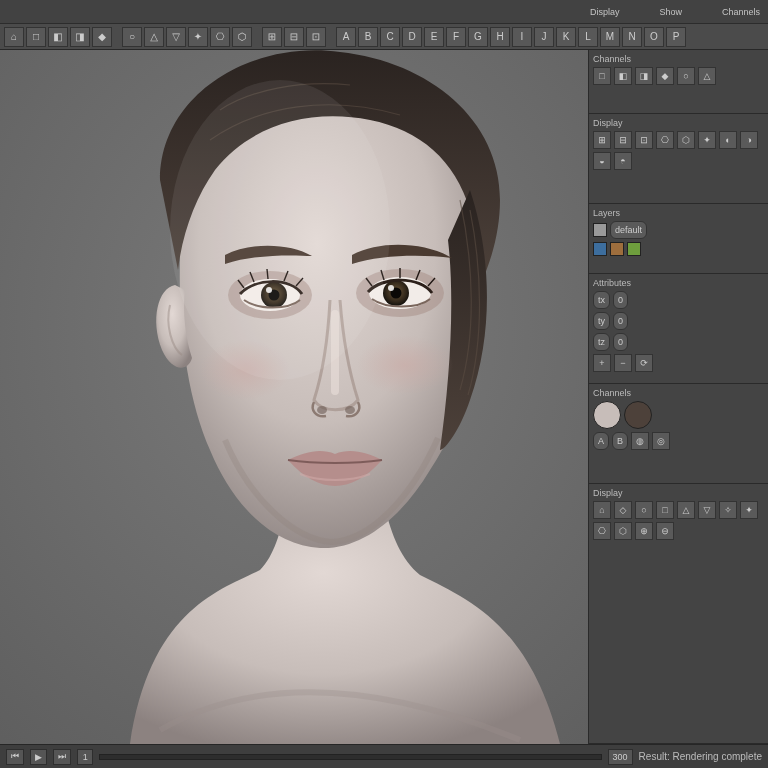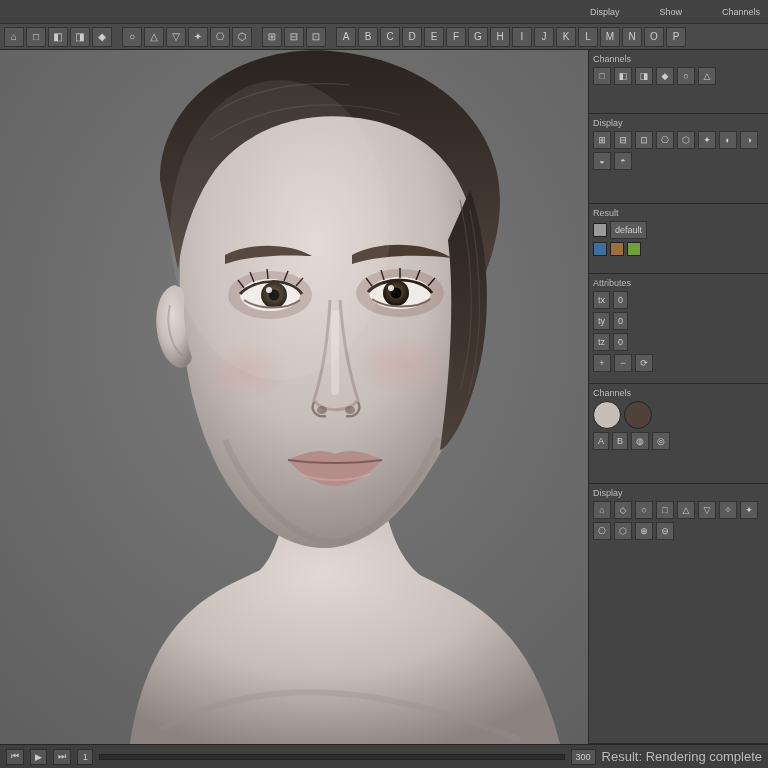--- a/index.html
+++ b/index.html
@@ -48,39 +48,39 @@
     font-size: 9px; color: #bbb; margin-bottom: 3px;
   }
   .panel-grid {
     display: flex; flex-wrap: wrap; gap: 3px;
   }
   .panel-cell {
     width: 18px; height: 18px; background: #5a5a5a;
     border: 1px solid #333; display: flex; align-items: center;
     justify-content: center; font-size: 9px; color: #ccc;
   }
-  .panel-cell.lbl { width: auto; padding: 0 4px; }
+  .panel-cell.lbl { width: auto; padding: 0 4px; border-radius: 6px; }
   .panel-row { display: flex; gap: 3px; margin-bottom: 3px; align-items: center; }
   .panel-swatch { width: 14px; height: 14px; border: 1px solid #222; }
 
   
   .status {
     position: absolute; left: 0; right: 0; bottom: 0; height: 24px;
     background: #3e3e3e; border-top: 1px solid #262626;
     display: flex; align-items: center; padding: 0 6px; gap: 6px;
   }
   .status-btn {
     height: 16px; min-width: 16px; background: #555; border: 1px solid #2e2e2e;
     display: flex; align-items: center; justify-content: center;
     font-size: 9px; color: #ccc; padding: 0 4px;
   }
   .status-track {
     flex: 1; height: 6px; background: #2d2d2d; border: 1px solid #222;
   }
-  .status-text { font-size: 13px; color: #bbb; }
+  .status-text { font-size: 10px; color: #bbb; }
 
 </style>
 </head>
 <body>
 
 <div class="topbar">
   <span>Display</span>
   <span>Show</span>
   <span>Channels</span>
 </div>
@@ -278,21 +278,21 @@
       <div class="panel-cell">⬡</div>
       <div class="panel-cell">✦</div>
       <div class="panel-cell">◐</div>
       <div class="panel-cell">◑</div>
       <div class="panel-cell">◒</div>
       <div class="panel-cell">◓</div>
     </div>
   </div>
 
   <div class="panel" style="height:70px">
-    <div class="panel-title">Result</div>
+    <div class="panel-title">Layers</div>
     <div class="panel-row">
       <div class="panel-swatch" style="background:#9a9a9a"></div>
       <div class="panel-cell lbl">default</div>
     </div>
     <div class="panel-row">
       <div class="panel-swatch" style="background:#3d6e9e"></div>
       <div class="panel-swatch" style="background:#9e6e3d"></div>
       <div class="panel-swatch" style="background:#6e9e3d"></div>
     </div>
   </div>

